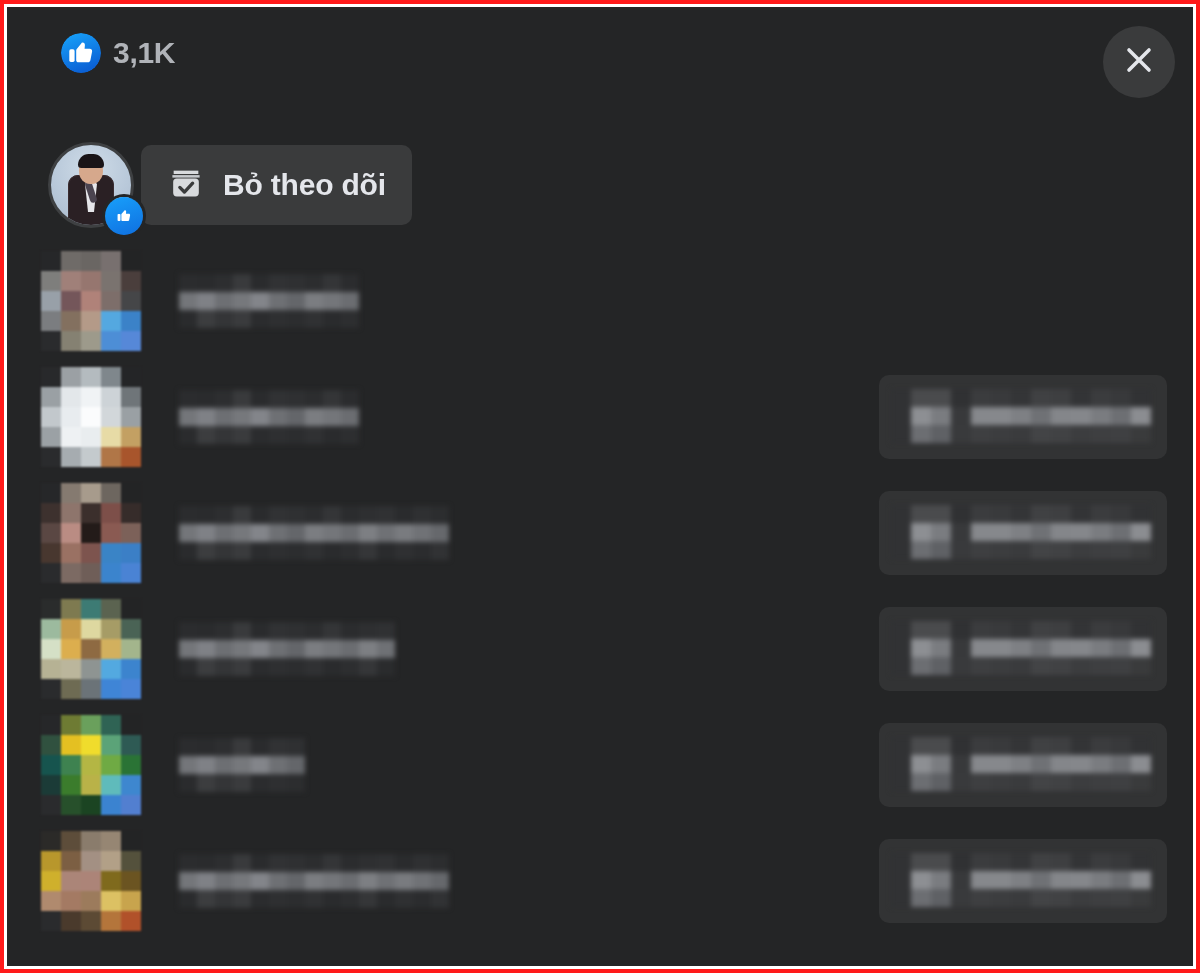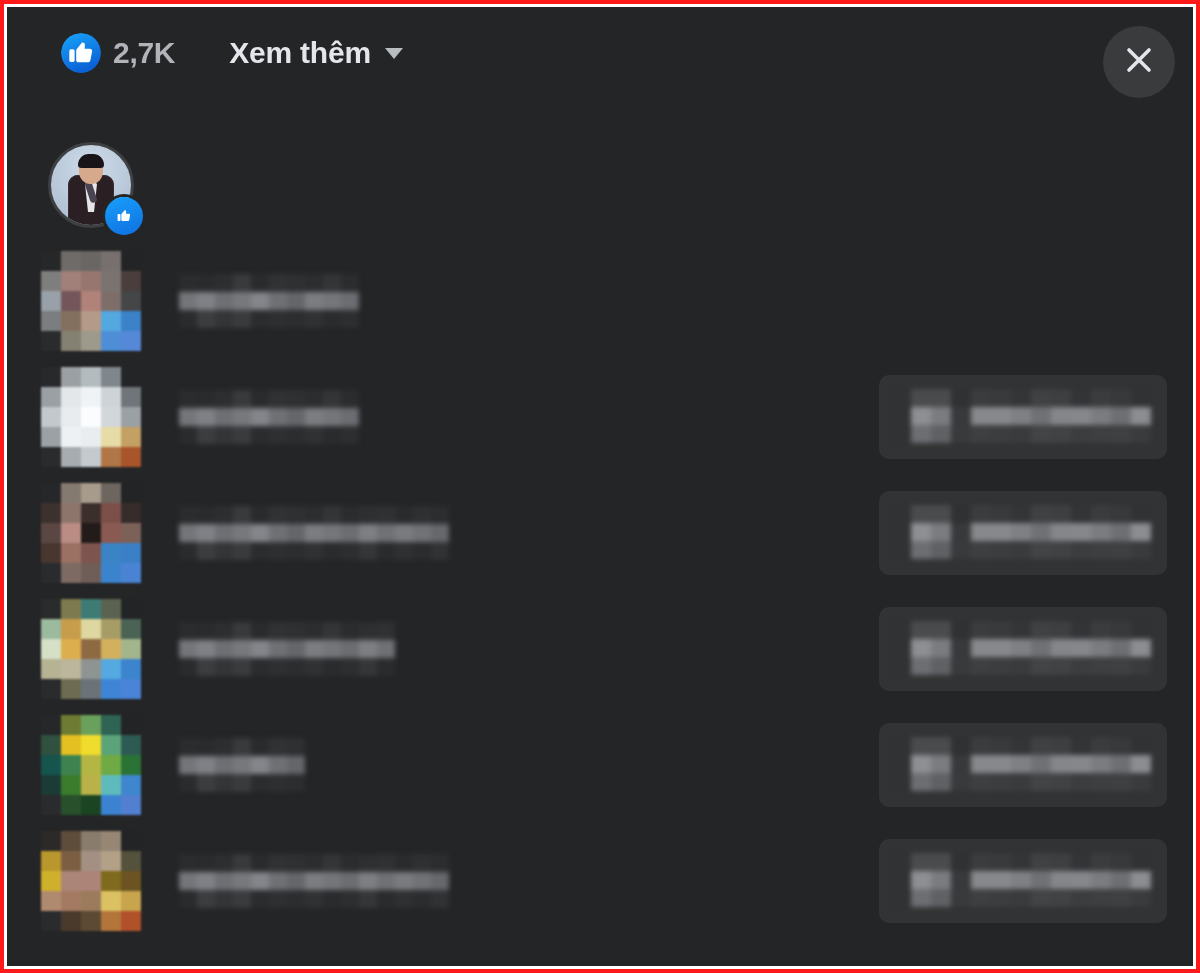--- a/index.html
+++ b/index.html
@@ -322,29 +322,25 @@
                 <linearGradient id="gLike" x1="0" y1="0" x2="0.4" y2="1">
                   <stop offset="0%" stop-color="#18a5fb"></stop>
                   <stop offset="100%" stop-color="#0b62d6"></stop>
                 </linearGradient>
               </defs>
               <circle cx="20" cy="20" r="20" fill="url(#gLike)"></circle>
               <path d="M21.6 9.6c1.5 0 2.4 1.1 2.3 2.6l-.3 3.6h5.1c1.6 0 2.7 1.3 2.4 2.8l-1.7 8.6c-.25 1.25-1.3 2.1-2.6 2.1H17.3c-1.2 0-2.1-.85-2.1-2.05V17.4c0-.5.2-1 .55-1.4l4.3-5.2c.4-.8.9-1.2 1.55-1.2z" fill="#ffffff"></path>
               <rect x="8.3" y="16.3" width="5.3" height="12.6" rx="1.6" fill="#ffffff"></rect>
             </svg>
           </span>
-          <span class="tab-count">2,7K</span>
+          <span class="tab-count">3,1K</span>
         </div>
 
 
 
-        <div class="tab-more">
-          <span class="tab-label">Xem thêm</span>
-          <span class="caret-down"></span>
-        </div>
 
         <div class="close-btn">
           <span>
             <svg width="36" height="36" viewBox="0 0 36 36">
               <path d="M8 8 L28 28 M28 8 L8 28" stroke="#e4e6eb" stroke-width="3.6" stroke-linecap="round"></path>
             </svg>
           </span>
         </div>
       </div>
 
@@ -357,20 +353,29 @@
                 <div class="mic"></div>
                 <div class="head"></div>
                 <div class="hair"></div>
               </div>
               <div class="badge-like">
                 <svg width="22" height="22" viewBox="0 0 40 40">
                   <path d="M21.6 9.6c1.5 0 2.4 1.1 2.3 2.6l-.3 3.6h5.1c1.6 0 2.7 1.3 2.4 2.8l-1.7 8.6c-.25 1.25-1.3 2.1-2.6 2.1H17.3c-1.2 0-2.1-.85-2.1-2.05V17.4c0-.5.2-1 .55-1.4l4.3-5.2c.4-.8.9-1.2 1.55-1.2z" fill="#ffffff"></path>
                   <rect x="8.3" y="16.3" width="5.3" height="12.6" rx="1.6" fill="#ffffff"></rect>
                 </svg>
               </div>
+            </div>
+            <div class="unfollow-btn">
+              <span><svg width="38" height="38" viewBox="0 0 24 24">
+                  <path d="M4.2 4.2h15.6v2.1H4.2z" fill="#d8dadd"></path>
+                  <path d="M3.4 7h17.2v1.6H3.4z" fill="#c6c9cd"></path>
+                  <rect x="3.9" y="9.1" width="16.2" height="11.4" rx="2.3" fill="#d8dadd"></rect>
+                  <path d="M8.1 14.8l2.9 2.9 5.2-5.6" stroke="#3a3b3c" stroke-width="2.1" fill="none" stroke-linecap="round" stroke-linejoin="round"></path>
+                </svg></span>
+              <span class="btn-label">Bỏ theo dõi</span>
             </div>
           </div>
           <div class="row">
             <div class="row-avatar-wrap">
               <div class="pix pix-avatar">
                 <i style="background: rgb(38, 39, 41);"></i>
                 <i style="background: rgb(111, 107, 104);"></i>
                 <i style="background: rgb(106, 102, 99);"></i>
                 <i style="background: rgb(120, 112, 111);"></i>
                 <i style="background: rgb(35, 36, 37);"></i>

